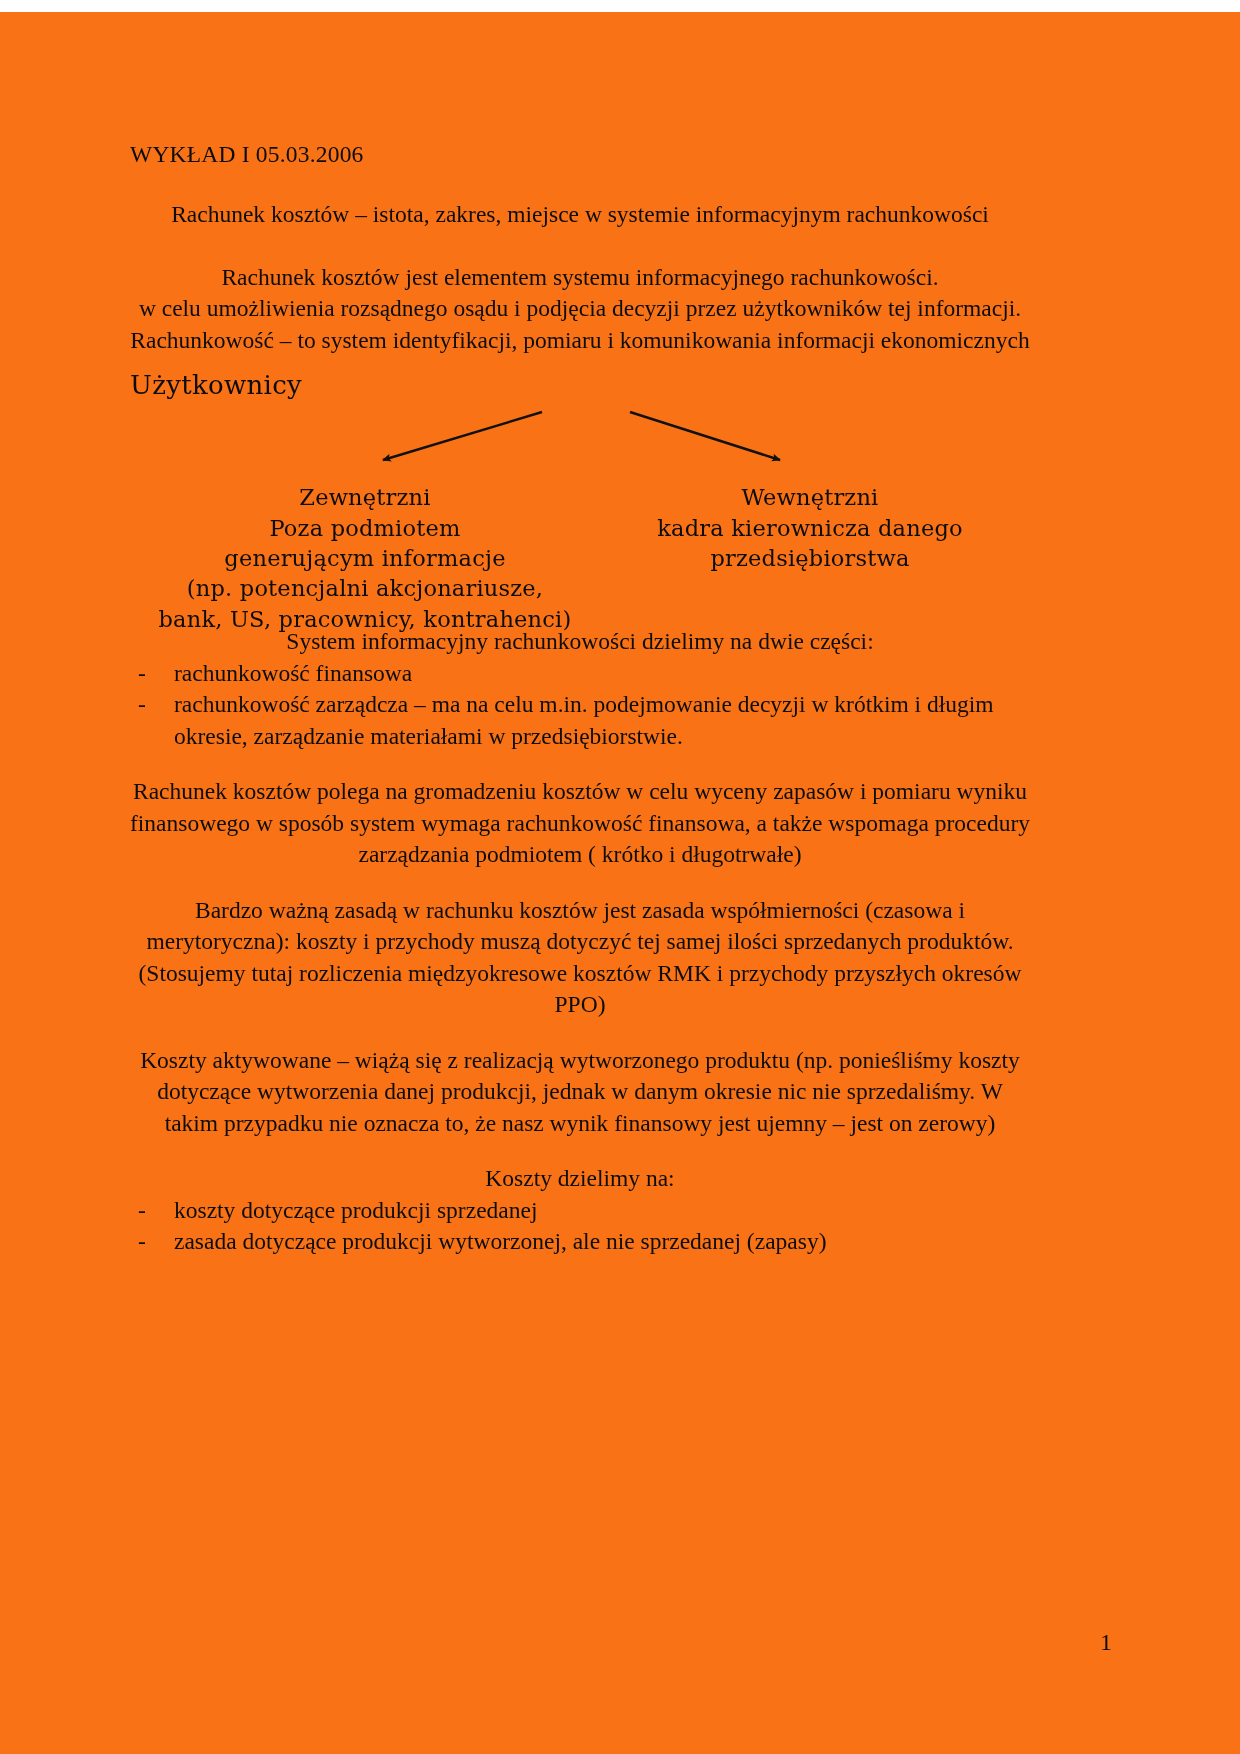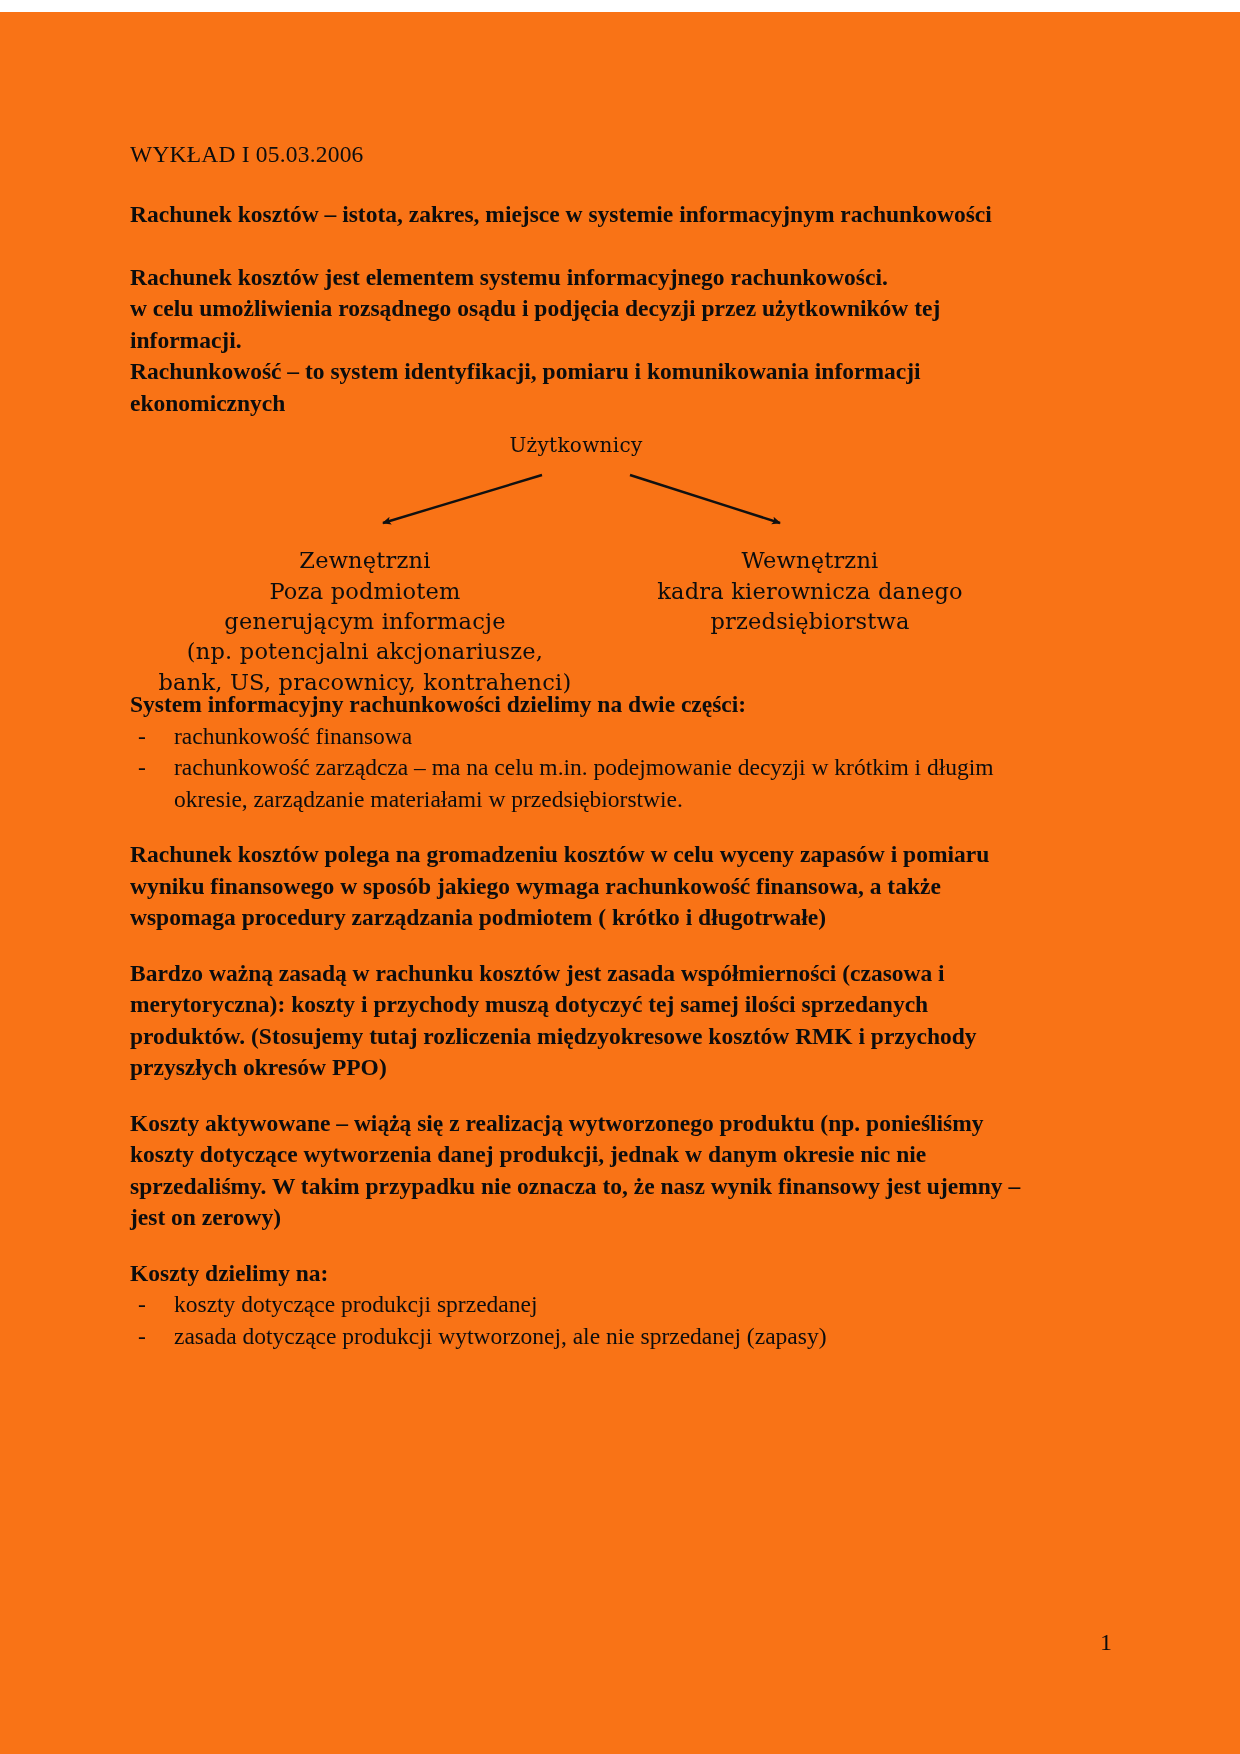--- a/index.html
+++ b/index.html
@@ -30,41 +30,41 @@
     font-size: 23.5px;
     letter-spacing: 0.2px;
     line-height: 1.25;
     margin: 0 0 30px 0;
     font-weight: 400;
   }
   .para {
     font-size: 23.5px;
     line-height: 1.34;
     margin: 0;
-    font-weight: 700;
-    text-align: left;
+    font-weight: 400;
+    text-align: center;
   }
   .gap-lg { height: 31px; }
   .gap-md { height: 24px; }
 
   
   .diagram {
     position: relative;
     width: 900px;
     height: 250px;
     margin: 14px 0 6px 0;
     font-family: "DejaVu Serif", "Liberation Serif", serif;
   }
   .diagram-root {
     position: absolute;
     left: 0;
     right: 8px;
     top: 0;
-    text-align: center;
-    font-size: 20px;
+    text-align: left;
+    font-size: 26px;
     letter-spacing: 0.3px;
   }
   .diagram svg {
     position: absolute;
     left: 0;
     top: 30px;
     width: 900px;
     height: 80px;
     overflow: visible;
   }
@@ -169,21 +169,21 @@
       </li>
       <li>
         <span class="dash">-</span>
         <span>rachunkowość zarządcza – ma na celu m.in. podejmowanie decyzji w krótkim i długim okresie, zarządzanie materiałami w przedsiębiorstwie.</span>
       </li>
     </ul>
 
 
     <div class="gap-md"></div>
 
-    <p class="para">Rachunek kosztów polega na gromadzeniu kosztów w celu wyceny zapasów i pomiaru wyniku finansowego w sposób jakiego wymaga rachunkowość finansowa, a także wspomaga procedury zarządzania podmiotem ( krótko i długotrwałe)</p>
+    <p class="para">Rachunek kosztów polega na gromadzeniu kosztów w celu wyceny zapasów i pomiaru wyniku finansowego w sposób system wymaga rachunkowość finansowa, a także wspomaga procedury zarządzania podmiotem ( krótko i długotrwałe)</p>
 
     <div class="gap-md"></div>
 
     <p class="para">Bardzo ważną zasadą w rachunku kosztów jest zasada współmierności (czasowa i merytoryczna): koszty i przychody muszą dotyczyć tej samej ilości sprzedanych produktów. (Stosujemy tutaj rozliczenia międzyokresowe kosztów RMK i przychody przyszłych okresów PPO)</p>
 
     <div class="gap-md"></div>
 
     <p class="para">Koszty aktywowane – wiążą się z realizacją wytworzonego produktu (np. ponieśliśmy koszty dotyczące wytworzenia danej produkcji, jednak w danym okresie nic nie sprzedaliśmy. W takim przypadku nie oznacza to, że nasz wynik finansowy jest ujemny – jest on zerowy)</p>
 
     <div class="gap-md"></div>

